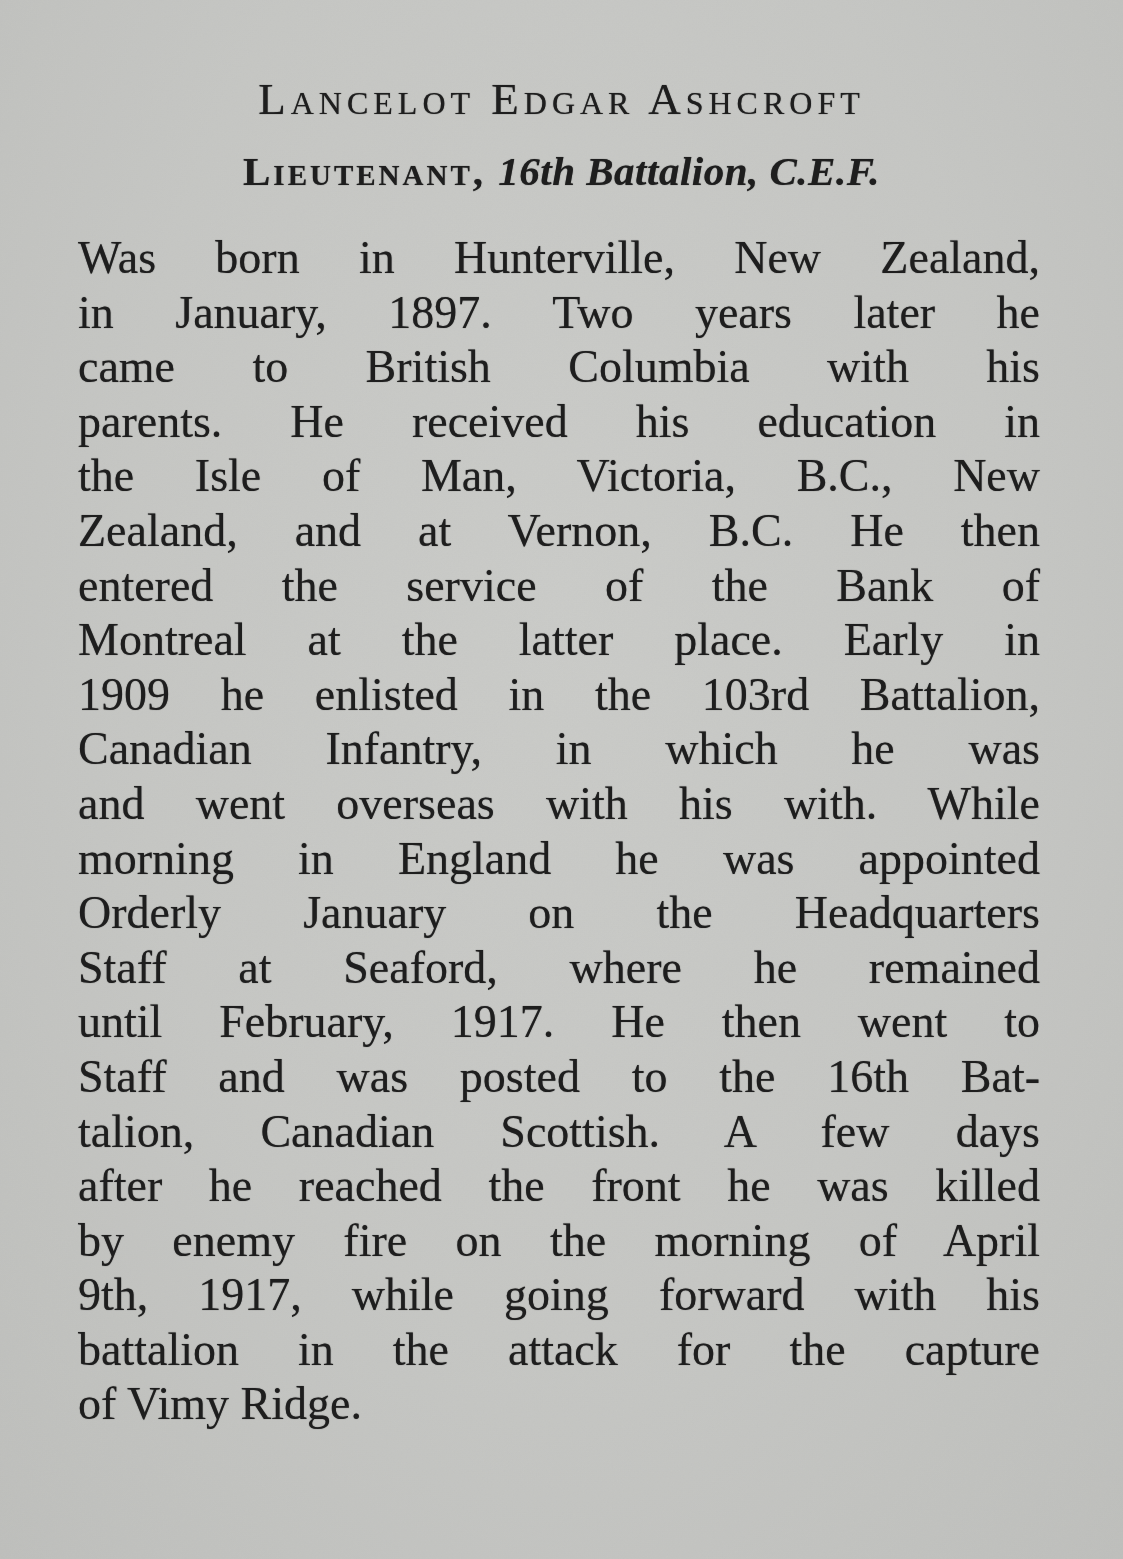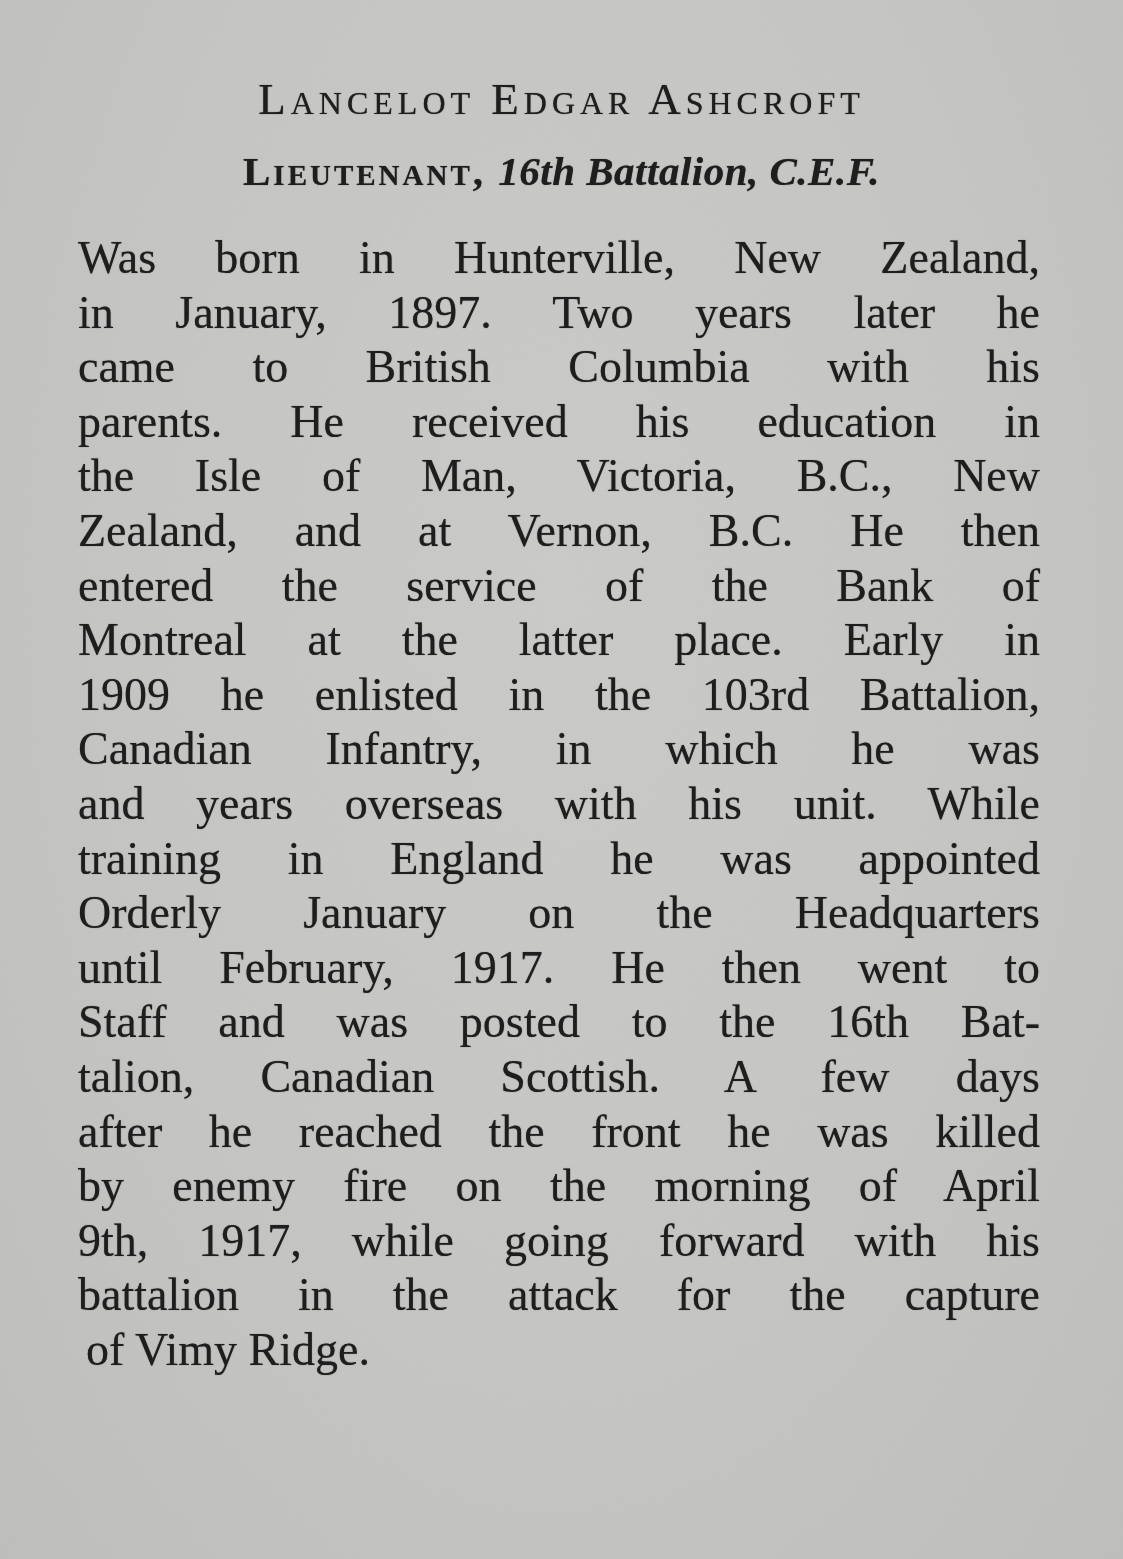--- a/index.html
+++ b/index.html
@@ -66,21 +66,20 @@
   .line{
     line-height:54.6px;
     text-align:justify;
     text-align-last:justify;
     text-shadow:0 0 1px rgba(25,25,25,.65);
     white-space:normal;
   }
   .line.last{
     text-align:center;
     text-align-last:left;
-    margin-left:8px;
   }
 </style>
 </head>
 <body>
 
 <div class="page">
 
   <svg class="texture" xmlns="http://www.w3.org/2000/svg" width="1123" height="1559">
     <filter id="grain">
       <feTurbulence type="fractalNoise" baseFrequency="0.8" numOctaves="2" stitchTiles="stitch" result="n"></feTurbulence>
@@ -103,23 +102,24 @@
       <div class="line">Was born in Hunterville, New Zealand,</div>
       <div class="line">in January, 1897.  Two years later he</div>
       <div class="line">came to British Columbia with his</div>
       <div class="line">parents.  He received his education in</div>
       <div class="line">the Isle of Man, Victoria, B.C., New</div>
       <div class="line">Zealand, and at Vernon, B.C.  He then</div>
       <div class="line">entered the service of the Bank of</div>
       <div class="line">Montreal at the latter place. Early in</div>
       <div class="line">1909 he enlisted in the 103rd Battalion,</div>
       <div class="line">Canadian Infantry, in which he was</div>
-      <div class="line">and years overseas with his unit. While</div>
-      <div class="line">training in England he was appointed</div>
+      <div class="line">and went overseas with his with. While</div>
+      <div class="line">morning in England he was appointed</div>
       <div class="line">Orderly January on the Headquarters</div>
+      <div class="line">Staff at Seaford, where he remained</div>
       <div class="line">until February, 1917.  He then went to</div>
       <div class="line">Staff and was posted to the 16th Bat-</div>
       <div class="line">talion, Canadian Scottish.  A few days</div>
       <div class="line">after he reached the front he was killed</div>
       <div class="line">by enemy fire on the morning of April</div>
       <div class="line">9th, 1917, while going forward with his</div>
       <div class="line">battalion in the attack for the capture</div>
       <div class="line last">of Vimy Ridge.</div>
     </main>
 

